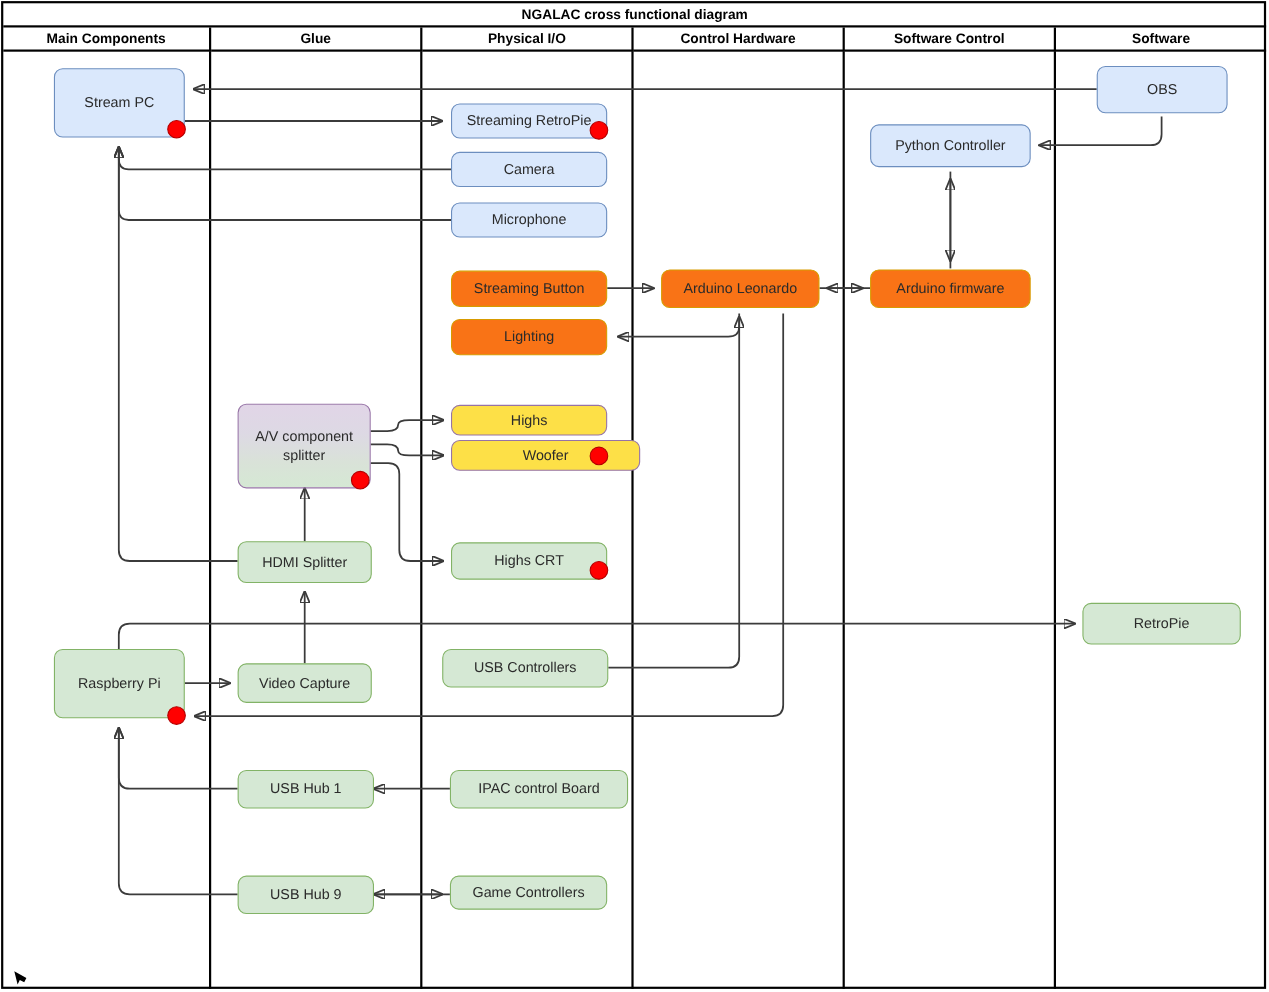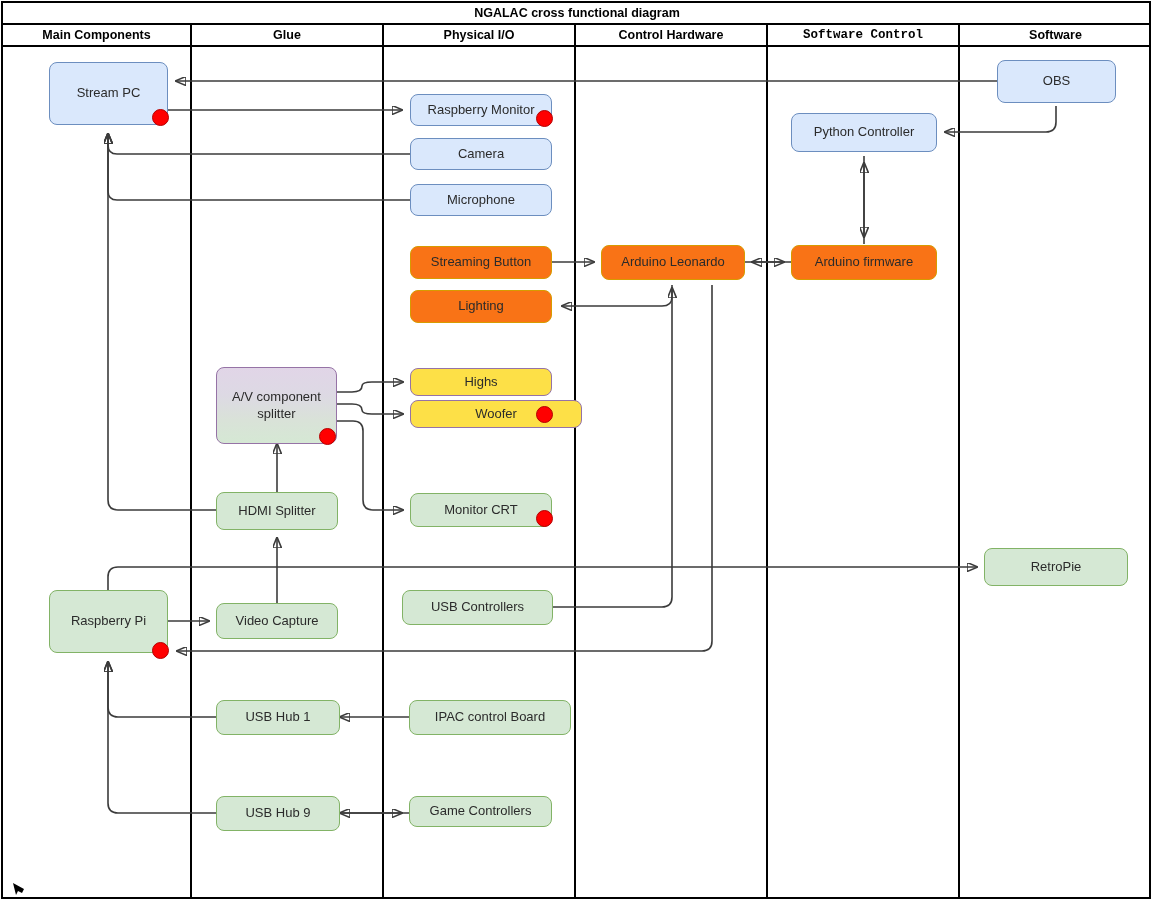--- a/index.html
+++ b/index.html
@@ -73,21 +73,21 @@
 
 <div id="canvas">
   <div id="frame"></div>
 
   <div class="title-bar">NGALAC cross functional diagram</div>
 
   <div class="lane-head" style="left:3px;width:189px;">Main Components</div>
   <div class="lane-head" style="left:192px;width:192px;text-align:center;">Glue</div>
   <div class="lane-head" style="left:576px;width:192px;">Control Hardware</div>
   <div class="lane-head" style="left:384px;width:192px;">Physical I/O</div>
-  <div class="lane-head" style="left:768px;width:192px;font-family:Liberation Mono, monospace;">Software Control</div>
+  <div class="lane-head" style="left:768px;width:192px;">Software Control</div>
   <div class="lane-head last" style="left:960px;width:191px;">Software</div>
 
   <div class="lane-col" style="left:3px;width:189px;"></div>
   <div class="lane-col" style="left:192px;width:192px;"></div>
   <div class="lane-col" style="left:384px;width:192px;"></div>
   <div class="lane-col" style="left:576px;width:192px;"></div>
   <div class="lane-col" style="left:768px;width:192px;"></div>
   <div class="lane-col last" style="left:960px;width:191px;"></div>
 
   <svg id="wires">
@@ -142,21 +142,21 @@
 
     <path d="M409,813 L340,813" marker-end="url(#ah)"></path>
     <path d="M340,813 L402,813" marker-end="url(#ah)"></path>
 
     <path d="M216,813 L118,813 Q108,813 108,803 L108,662" marker-end="url(#ah)"></path>
   </svg>
 
   <div class="node blue" style="left:49px;top:62px;width:119px;height:63px;">Stream PC</div>
   <div class="dot" style="left:152px;top:109px;"></div>
 
-  <div class="node blue" style="left:410px;top:94px;width:142px;height:32px;">Raspberry Monitor</div>
+  <div class="node blue" style="left:410px;top:94px;width:142px;height:32px;">Streaming RetroPie</div>
   <div class="dot" style="left:536px;top:110px;"></div>
 
   <div class="node blue" style="left:410px;top:138px;width:142px;height:32px;">Camera</div>
   <div class="node blue" style="left:410px;top:184px;width:142px;height:32px;">Microphone</div>
 
   <div class="node blue" style="left:997px;top:60px;width:119px;height:43px;">OBS</div>
   <div class="node blue" style="left:791px;top:113px;width:146px;height:39px;">Python Controller</div>
 
   <div class="node orange" style="left:410px;top:246px;width:142px;height:33px;">Streaming Button</div>
   <div class="node orange" style="left:410px;top:290px;width:142px;height:33px;">Lighting</div>
@@ -164,21 +164,21 @@
   <div class="node orange" style="left:791px;top:245px;width:146px;height:35px;">Arduino firmware</div>
 
   <div class="node mixed" style="left:216px;top:367px;width:121px;height:77px;padding:0 8px;">A/V component splitter</div>
   <div class="dot" style="left:319px;top:428px;"></div>
 
   <div class="node purple" style="left:410px;top:368px;width:142px;height:28px;">Highs</div>
   <div class="node purple" style="left:410px;top:400px;width:172px;height:28px;">Woofer</div>
   <div class="dot" style="left:536px;top:406px;"></div>
 
   <div class="node green" style="left:216px;top:492px;width:122px;height:38px;">HDMI Splitter</div>
-  <div class="node green" style="left:410px;top:493px;width:142px;height:34px;">Monitor CRT</div>
+  <div class="node green" style="left:410px;top:493px;width:142px;height:34px;">Highs CRT</div>
   <div class="dot" style="left:536px;top:510px;"></div>
 
   <div class="node green" style="left:49px;top:590px;width:119px;height:63px;">Raspberry Pi</div>
   <div class="dot" style="left:152px;top:642px;"></div>
 
   <div class="node green" style="left:216px;top:603px;width:122px;height:36px;">Video Capture</div>
   <div class="node green" style="left:402px;top:590px;width:151px;height:35px;">USB Controllers</div>
   <div class="node green" style="left:984px;top:548px;width:144px;height:38px;">RetroPie</div>
 
   <div class="node green" style="left:216px;top:700px;width:124px;height:35px;">USB Hub 1</div>

